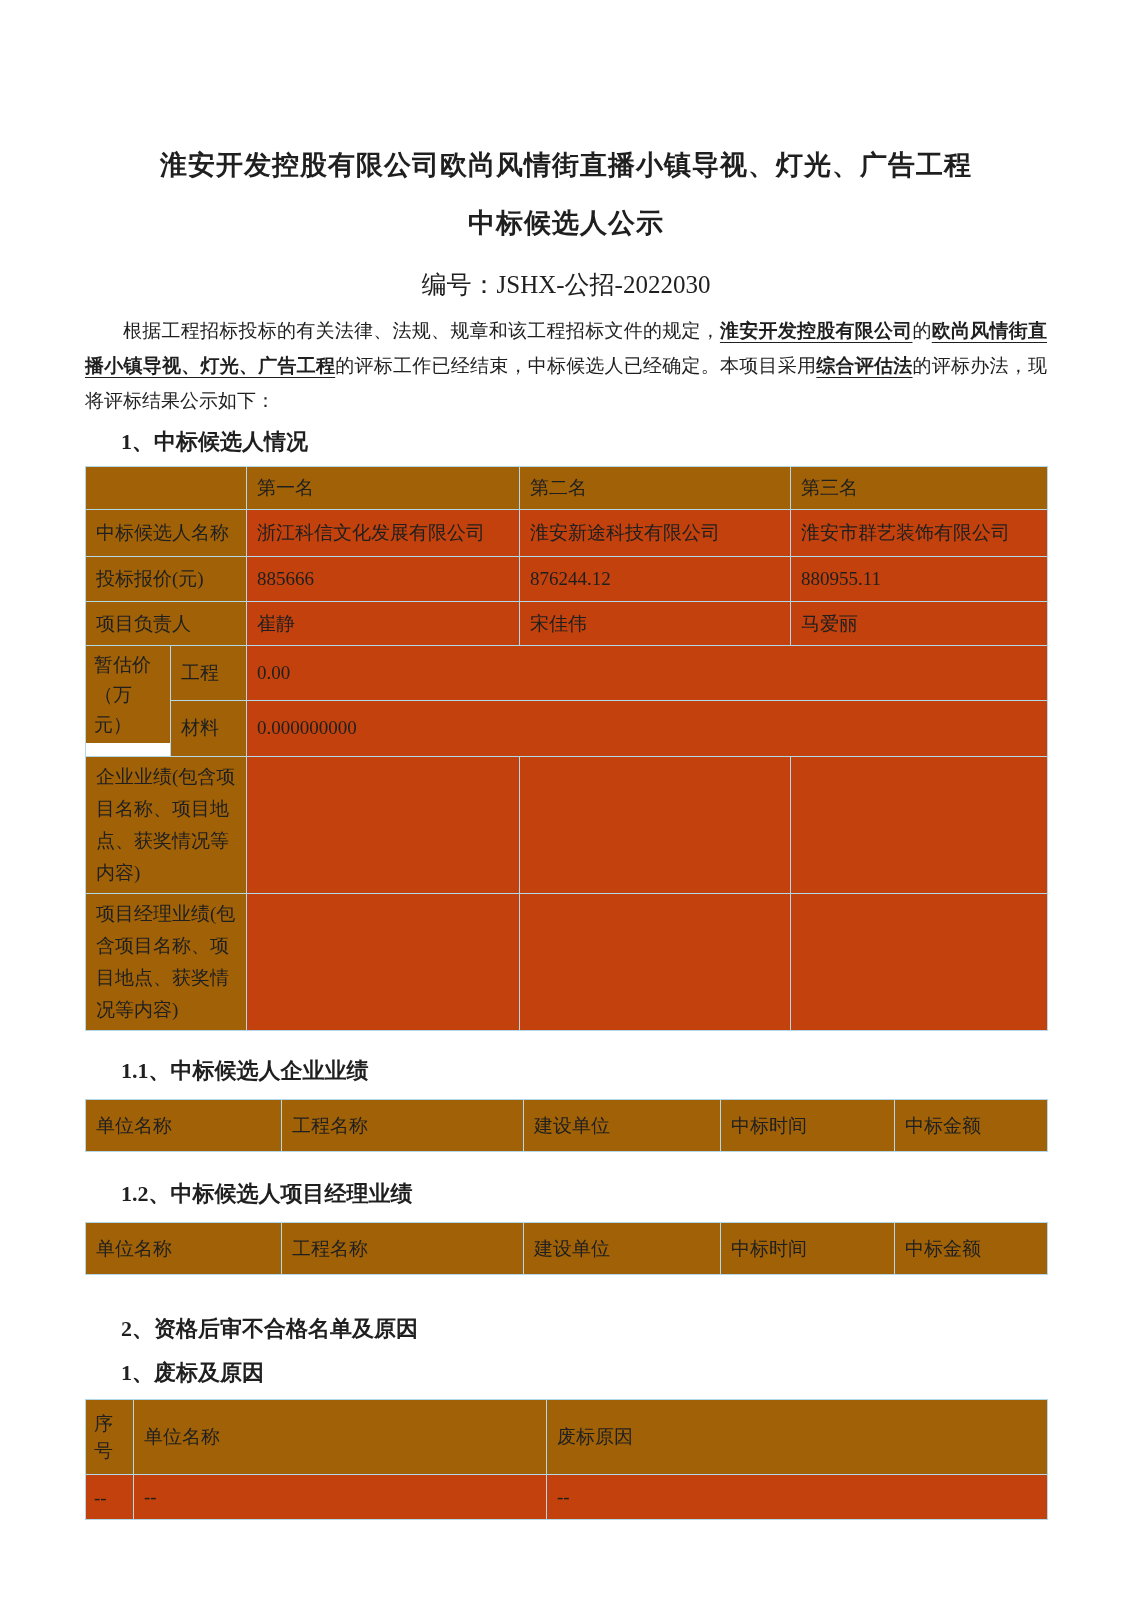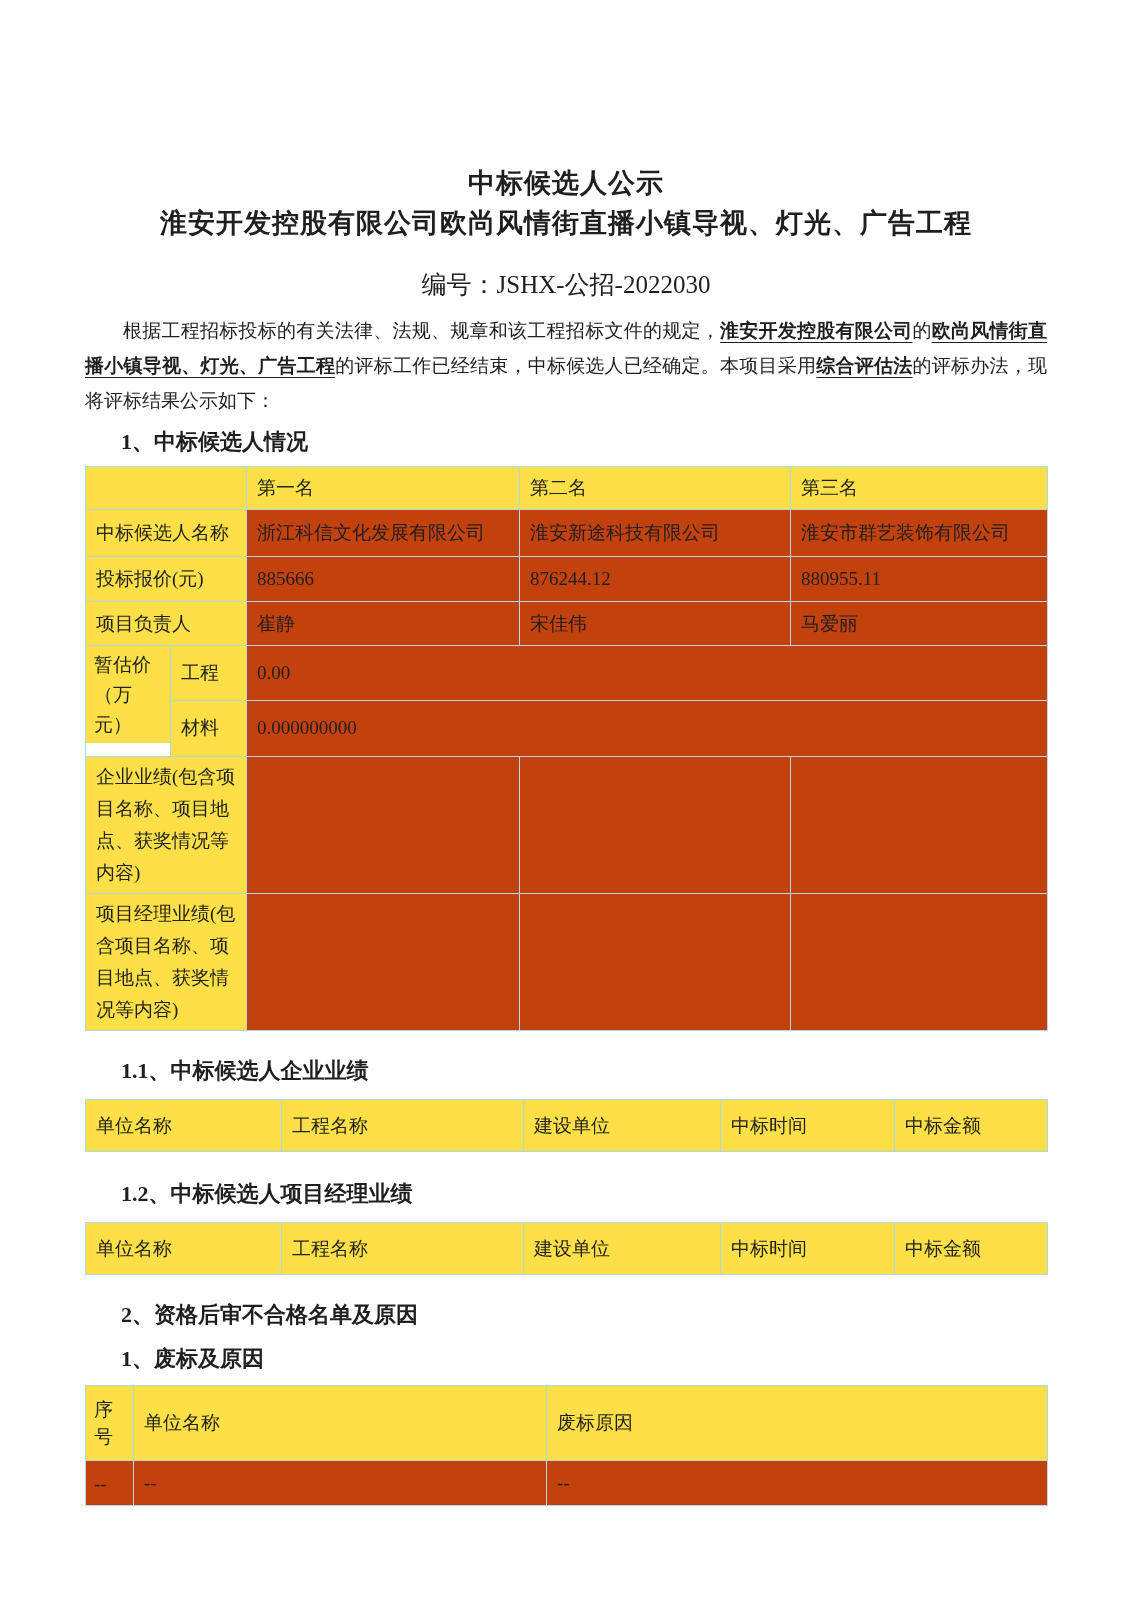--- a/index.html
+++ b/index.html
@@ -43,39 +43,39 @@
   }
   .sec {
     font-size: 22px;
     font-weight: bold;
     line-height: 28px;
     padding-left: 36px;
   }
   .sec.s1   { margin-top: 10px; }
   .sec.s1-1 { margin-top: 26px; }
   .sec.s1-2 { margin-top: 28px; }
-  .sec.s2   { margin-top: 26px; }
+  .sec.s2   { margin-top: 40px; }
   .sec.s3   { margin-top: 16px; }
 
   table {
     width: 962px;
     border-collapse: collapse;
     table-layout: fixed;
     font-size: 19px;
   }
   td, th {
     border: 1px solid #b3d8ea;
     padding: 4px 10px;
     vertical-align: middle;
     text-align: left;
     font-weight: normal;
     word-break: break-all;
     line-height: 32px;
   }
-  .blue { background: #fde047; margin-top: 16px; }
+  .blue { background: #a16207; margin-top: 16px; }
   .white { background: #c2410c; }
 
   .t1 { margin-top: 10px; }
   .t2 { margin-top: 14px; }
   .t3 { margin-top: 12px; }
 
   .rh43 { height: 43px; }
   .rh47 { height: 47px; }
   .rh45 { height: 45px; padding-left: 48px; }
   .rh44 { height: 44px; }
@@ -95,22 +95,22 @@
     height: 13px;
     background: #ffffff;
   }
   .t3 .seq-cell { padding: 4px 8px; line-height: 27px; }
 </style>
 </head>
 <body>
 
 <div class="page">
 
+  <div class="title">淮安开发控股有限公司欧尚风情街直播小镇导视、灯光、广告工程</div>
   <div class="title title2">中标候选人公示</div>
-  <div class="title">淮安开发控股有限公司欧尚风情街直播小镇导视、灯光、广告工程</div>
 
   <div class="doc-number">编号：JSHX-公招-2022030</div>
 
   <p class="intro"><span>根据工程招标投标的有关法律、法规、规章和该工程招标文件的规定，</span><span class="ub">淮安开发控股有限公司</span><span>的</span><span class="ub">欧尚风情街直播小镇导视、灯光、广告工程</span><span>的评标工作已经结束，中标候选人已经确定。本项目采用</span><span class="ub">综合评估法</span><span>的评标办法，现将评标结果公示如下：</span></p>
 
   <div class="sec s1">1、中标候选人情况</div>
 
   <table class="t1">
     <colgroup>
       <col style="width:85px">

